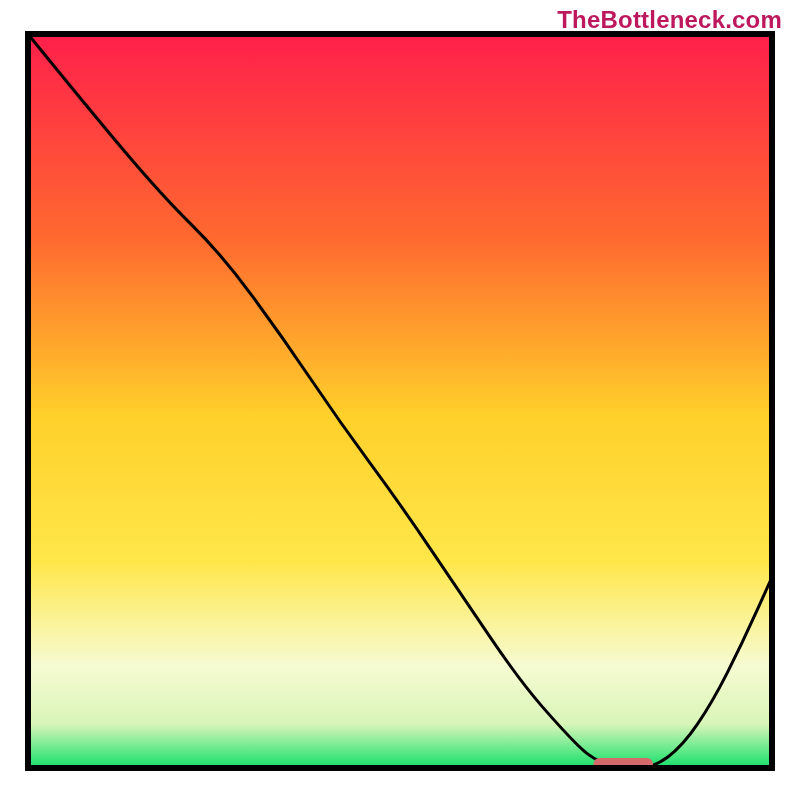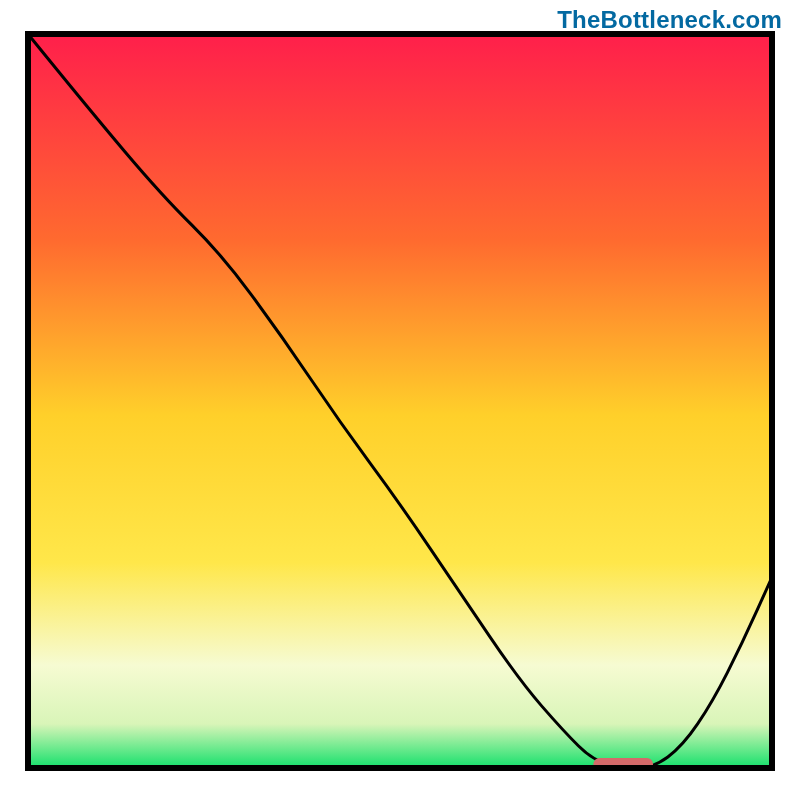--- a/index.html
+++ b/index.html
@@ -14,21 +14,21 @@
     position: relative;
     width: 800px;
     height: 800px;
   }
   .watermark {
     position: absolute;
     top: 6px;
     right: 18px;
     font-size: 24px;
     font-weight: 600;
-    color: #0369a1;
+    color: #be185d;
     letter-spacing: 0.2px;
     text-align: center;
   }
   svg {
     display: block;
   }
 </style>
 </head>
 <body>
 

